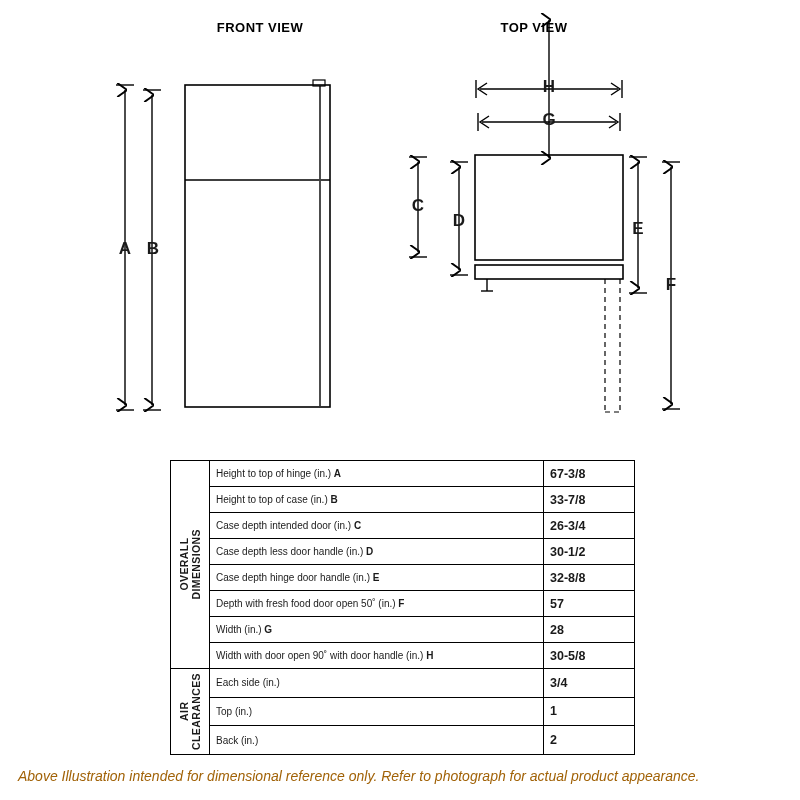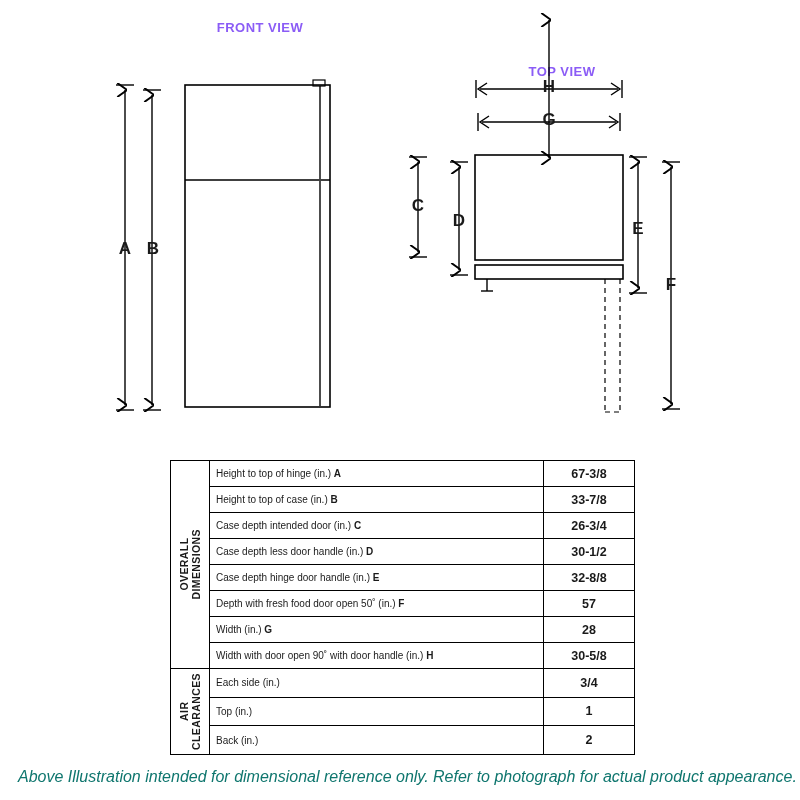--- a/index.html
+++ b/index.html
@@ -18,26 +18,26 @@
   .stage {
     position: relative;
     width: 800px;
     height: 800px;
   }
   .view-title {
     position: absolute;
     font-size: 13px;
     font-weight: bold;
     letter-spacing: 0.5px;
-    color: #8b5cf6;
+    color: #000000;
     text-align: center;
     white-space: nowrap;
   }
   #front-view-title { left: 170px; top: 20px; width: 180px; }
-  #top-view-title { left: 472px; top: 20px; width: 180px; margin-top: 44px; }
+  #top-view-title { left: 444px; top: 20px; width: 180px; }
 
   .dim-letter {
     position: absolute;
     font-size: 17px;
     font-weight: bold;
     color: #1a1a1a;
     text-align: center;
   }
 
   svg.draw {
@@ -80,31 +80,31 @@
     text-align: center;
     white-space: pre-line;
   }
   .label-cell {
     padding-left: 10px;
     font-size: 10px;
   }
   .label-cell b { font-weight: bold; }
   .value-cell {
     width: 78px;
-    text-align: center;
+    text-align: left;
     font-weight: bold;
     font-size: 12.5px;
   }
   .footnote {
     position: absolute;
     left: 18px;
     top: 768px;
-    font-size: 16px;
+    font-size: 14px;
     font-style: italic;
-    color: #0f766e;
+    color: #a16207;
     white-space: nowrap;
   }
 </style>
 </head>
 <body>
 
 <div class="stage">
 
   <div class="view-title" id="front-view-title">FRONT VIEW</div>
   <div class="view-title" id="top-view-title">TOP VIEW</div>

